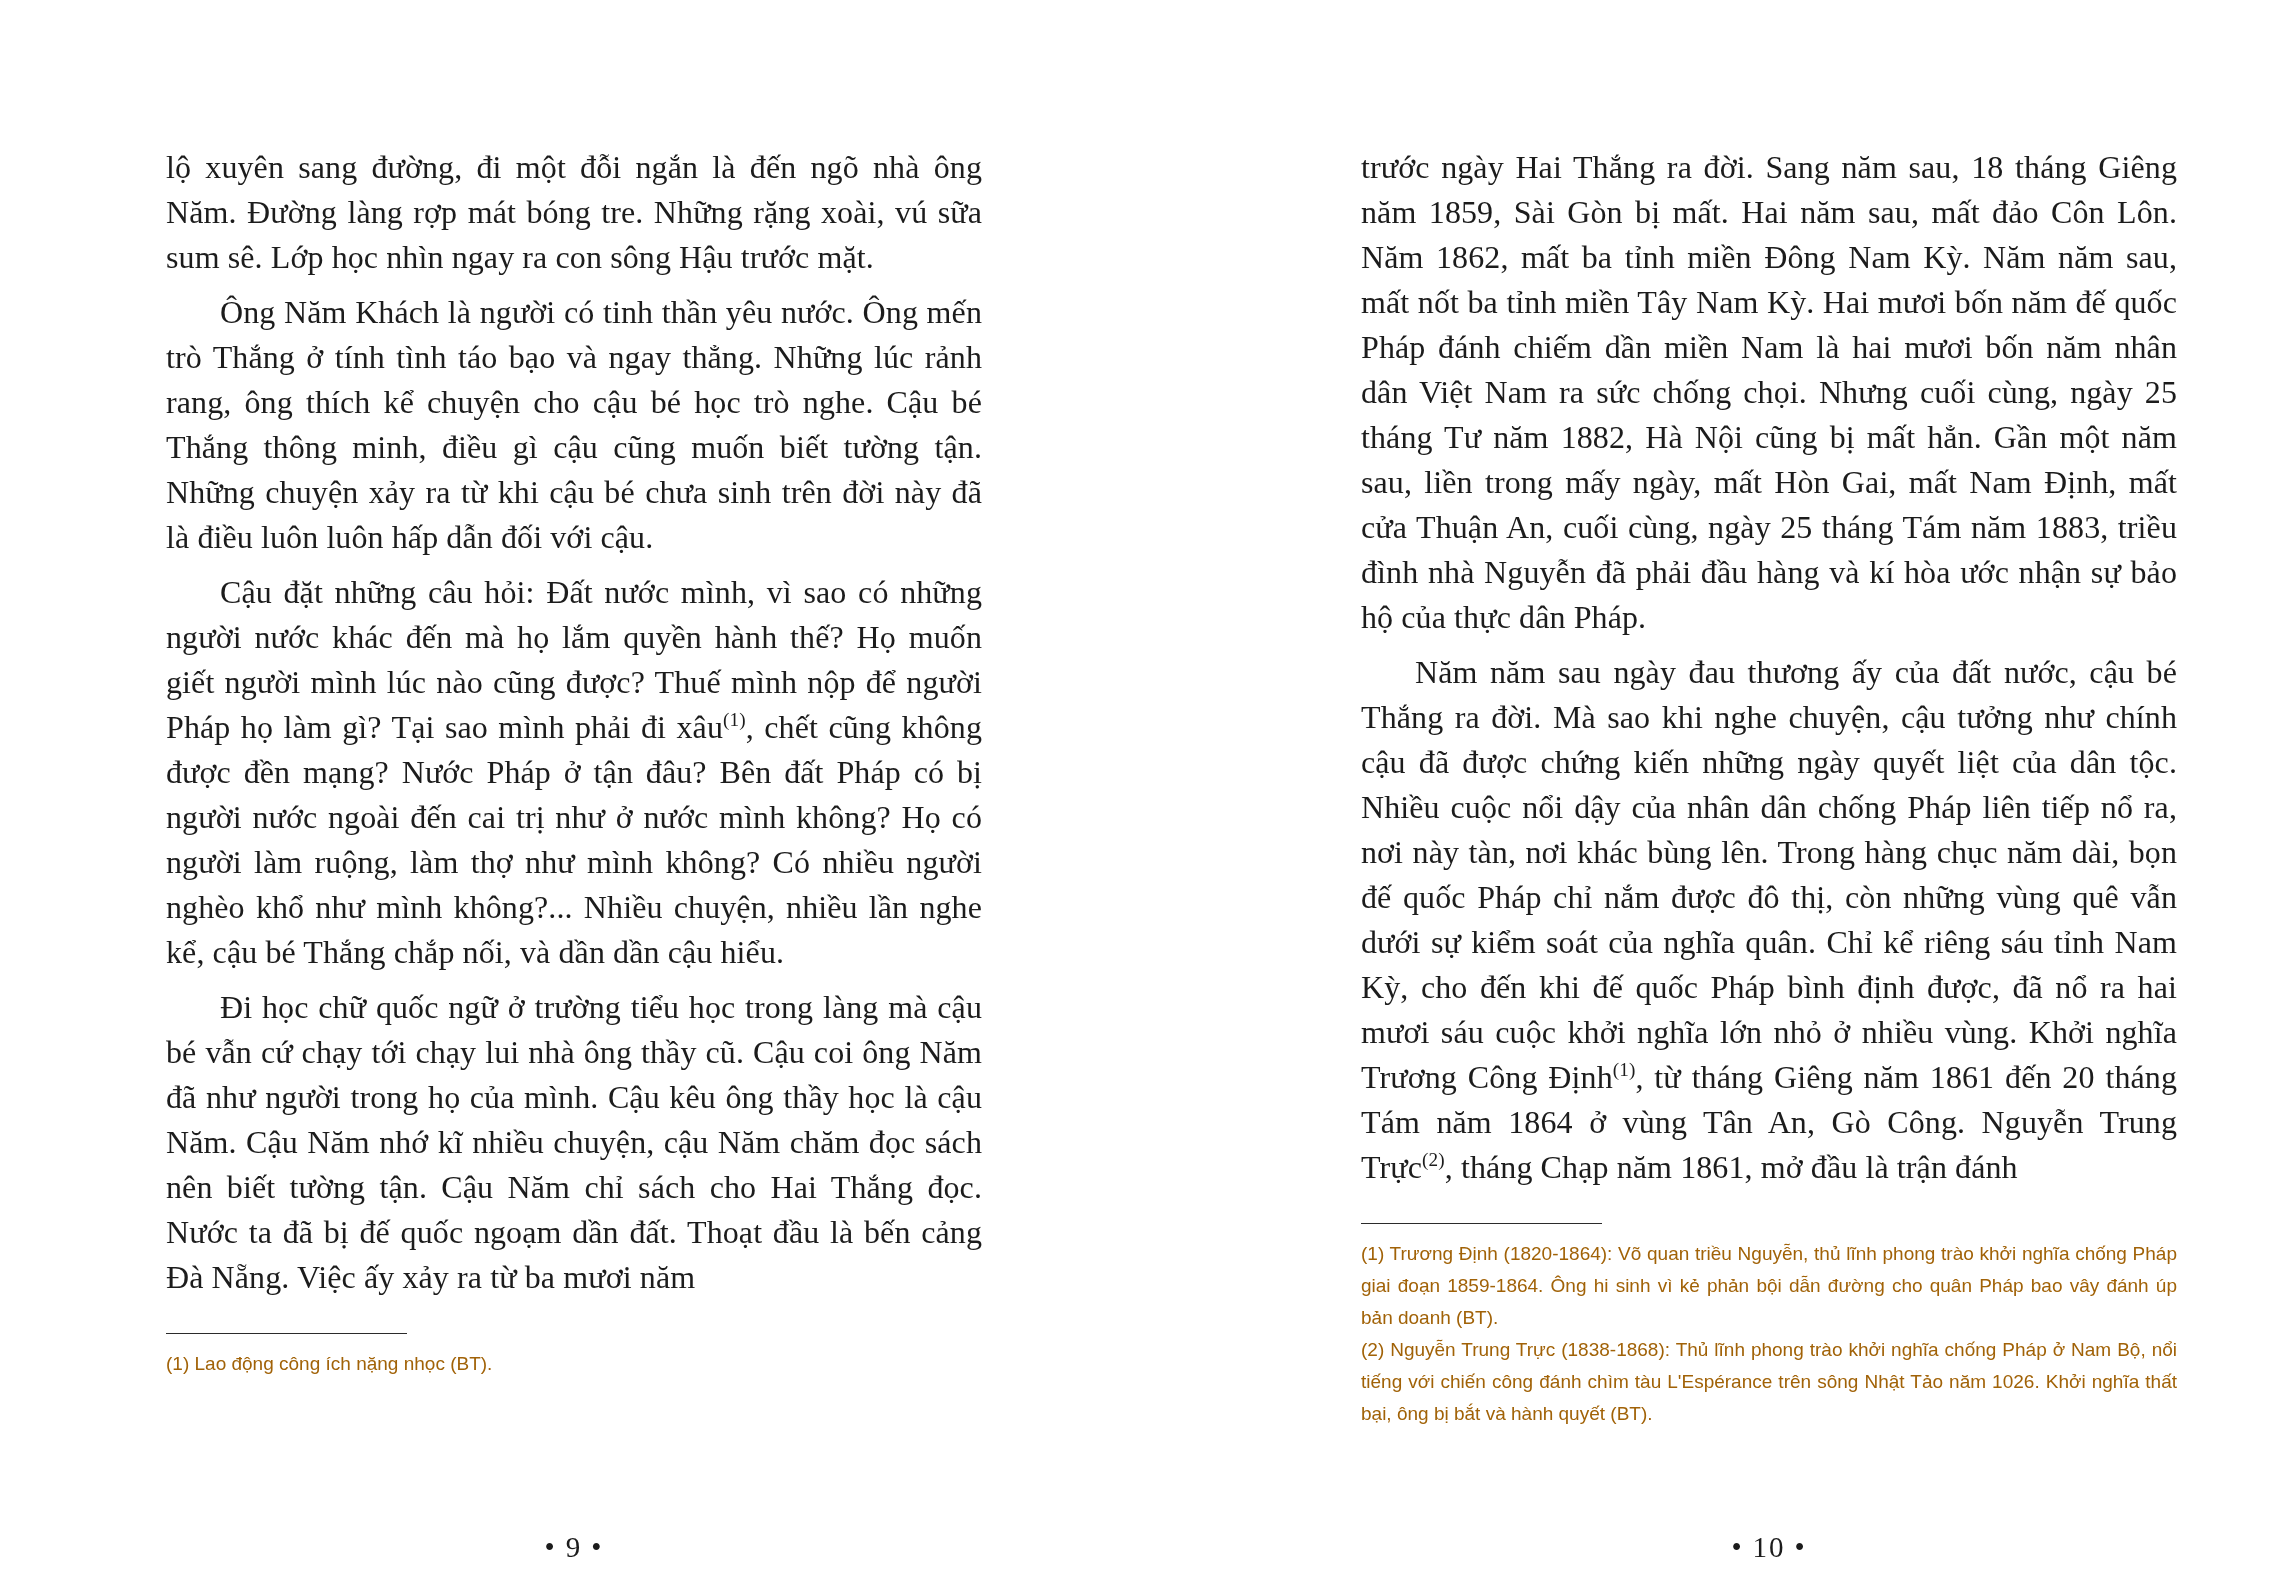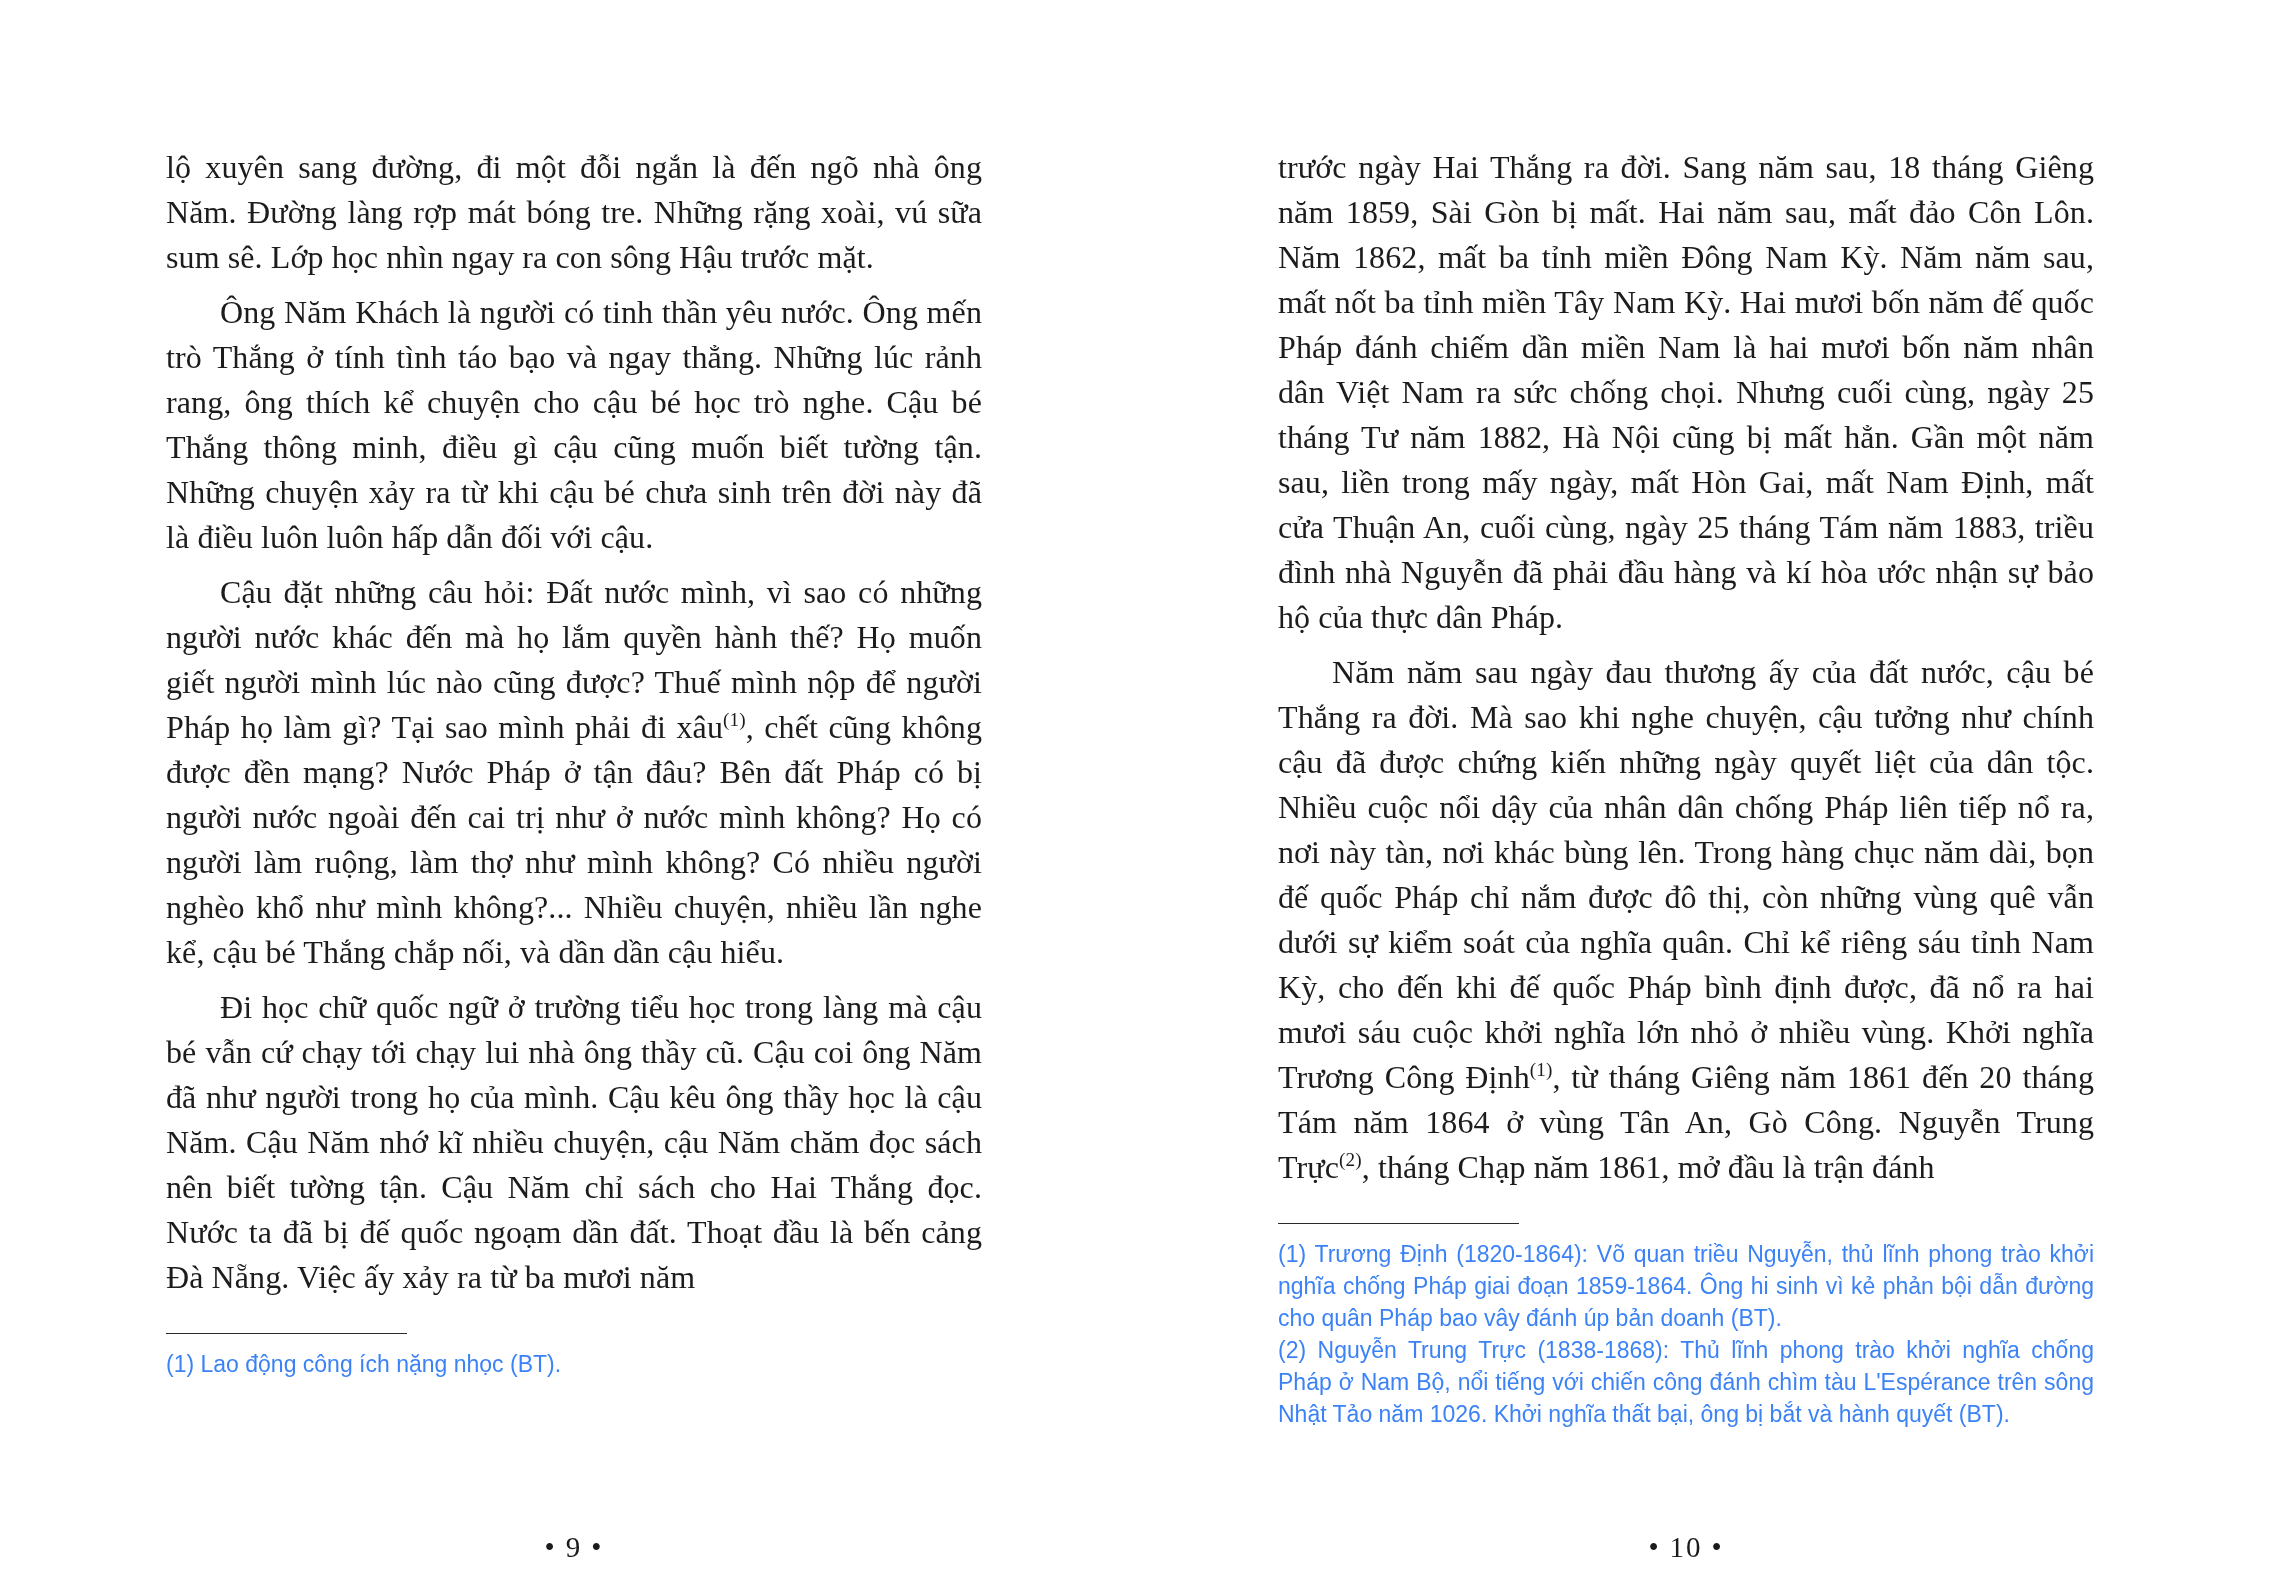--- a/index.html
+++ b/index.html
@@ -13,21 +13,21 @@
     font-family: "Liberation Serif", "DejaVu Serif", serif;
     color: #1c1c1c;
   }
   .spread { position: absolute; inset: 0; background: #ffffff; }
   .page {
     position: absolute;
     top: 145px;
     height: 1419px;
   }
   #page-left  { left: 166px;  width: 816px; }
-  #page-right { left: 1278px; width: 816px; }
+  #page-right { left: 1361px; width: 816px; }
 
   .body-text .para {
     font-size: 32px;
     line-height: 45px;
     text-align: justify;
     text-justify: inter-word;
     letter-spacing: 0.1px;
   }
   .body-text .para.indent { text-indent: 54px; }
   .body-text .para + .para { margin-top: 10px; }
@@ -40,24 +40,24 @@
 
   .footnote-block { margin-top: 33px; }
   .footnote-rule {
     width: 241px;
     height: 0;
     border-top: 1.9px solid #2b2b2b;
     margin-bottom: 13.5px;
   }
   .footnotes .footnote {
     font-family: "Liberation Sans", "DejaVu Sans", sans-serif;
-    font-size: 23px;
+    font-size: 19px;
     line-height: 32px;
     text-align: justify;
-    color: #3b82f6;
+    color: #a16207;
   }
 
   .page-number {
     position: absolute;
     bottom: 0;
     left: 0;
     right: 0;
     text-align: center;
     font-size: 29px;
     color: #1c1c1c;

